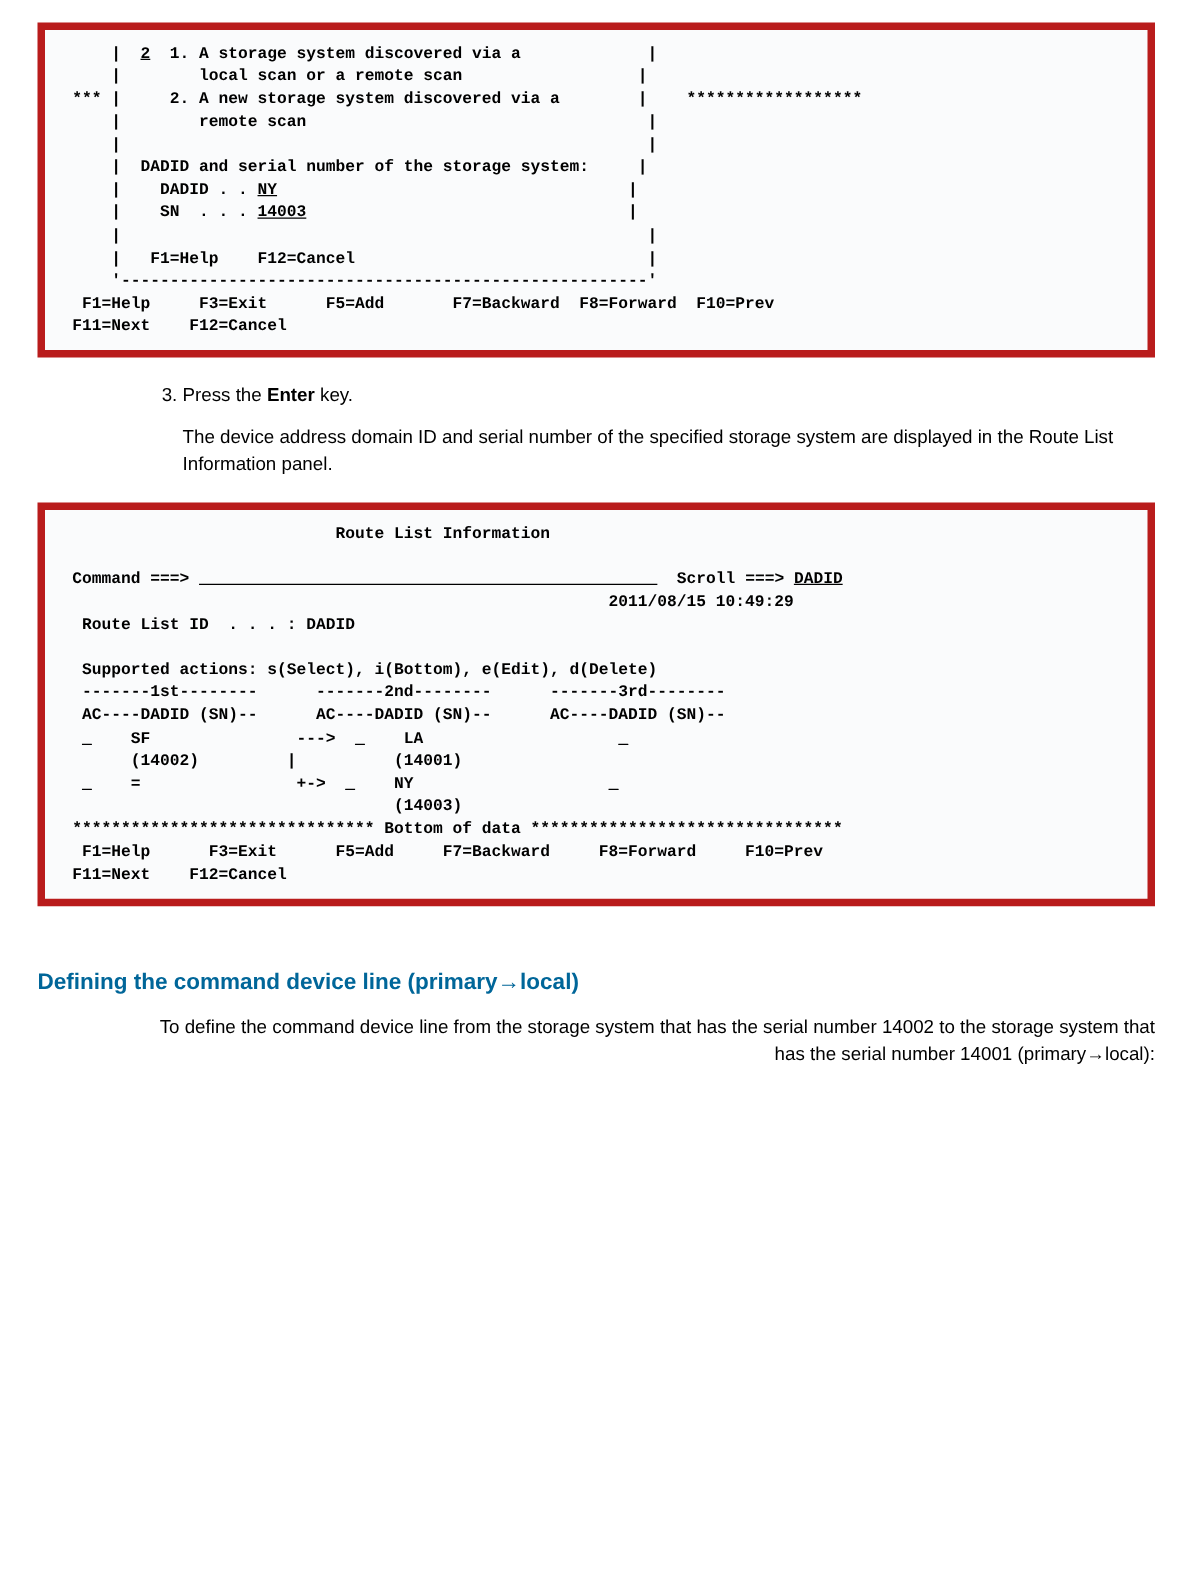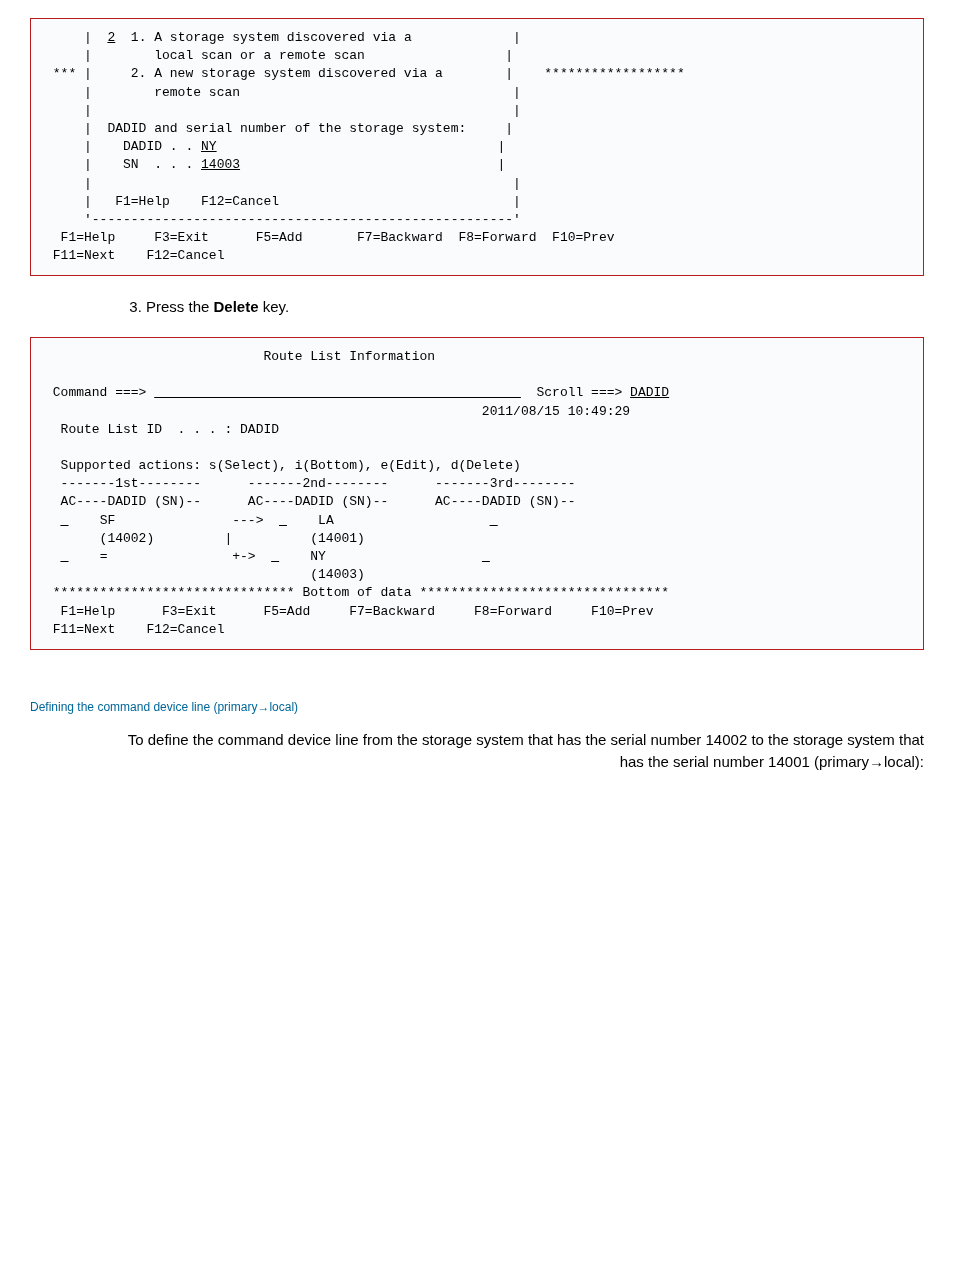--- a/index.html
+++ b/index.html
@@ -5,47 +5,48 @@
     body {
       font-family: Arial, Helvetica, sans-serif;
       font-size: 15px;
       margin: 0;
       padding: 0 30px 30px 30px;
       background: #fff;
       color: #000;
       width: 894px;
     }
     .terminal-box {
-      border: 1px solid #b91c1c;
+      border: 6px solid #b91c1c;
       background: #fafbfc;
       padding: 10px 14px;
       margin: 18px 0;
       font-family: "Courier New", monospace;
       font-size: 13px;
       line-height: 1.4;
       white-space: pre;
       overflow: hidden;
+      font-weight: bold;
     }
     .terminal-box .u { text-decoration: underline; }
     ol.steps {
       margin: 20px 0 0 116px;
       padding: 0;
     }
     ol.steps li {
       margin-bottom: 10px;
       line-height: 1.5;
     }
     ol.steps li .indent-para {
       margin-top: 10px;
       margin-bottom: 10px;
     }
     h3.section-head {
       color: #006699;
-      font-weight: normal;
-      font-size: 12px;
+      font-weight: bold;
+      font-size: 18px;
       margin-top: 50px;
       margin-bottom: 12px;
     }
     .body-para {
       margin-left: 80px;
       line-height: 1.5;
       text-align: right;
     }
   </style>
 </head>
@@ -60,21 +61,22 @@
 <span>     |    DADID . . </span><span class="u">NY</span><span>                                    |</span>
 <span>     |    SN  . . . </span><span class="u">14003</span><span>                                 |</span>
 <span>     |                                                      |</span>
 <span>     |   F1=Help    F12=Cancel                              |</span>
 <span>     '------------------------------------------------------'</span>
 <span>  F1=Help     F3=Exit      F5=Add       F7=Backward  F8=Forward  F10=Prev</span>
 <span> F11=Next    F12=Cancel</span></div>
 
 <ol class="steps" start="3">
   <li>
-    <span>Press the </span><b>Delete</b><span> key.</span>
+    <span>Press the </span><b>Enter</b><span> key.</span>
+    <div class="indent-para">The device address domain ID and serial number of the specified storage system are displayed in the Route List Information panel.</div>
   </li>
 </ol>
 
 <div class="terminal-box"><span>                            Route List Information</span>
 <span> </span>
 <span> Command ===&gt; </span><span class="u">                                               </span><span>  Scroll ===&gt; </span><span class="u">DADID</span>
 <span>                                                        2011/08/15 10:49:29</span>
 <span>  Route List ID  . . . : DADID</span>
 <span> </span>
 <span>  Supported actions: s(Select), i(Bottom), e(Edit), d(Delete)</span>

